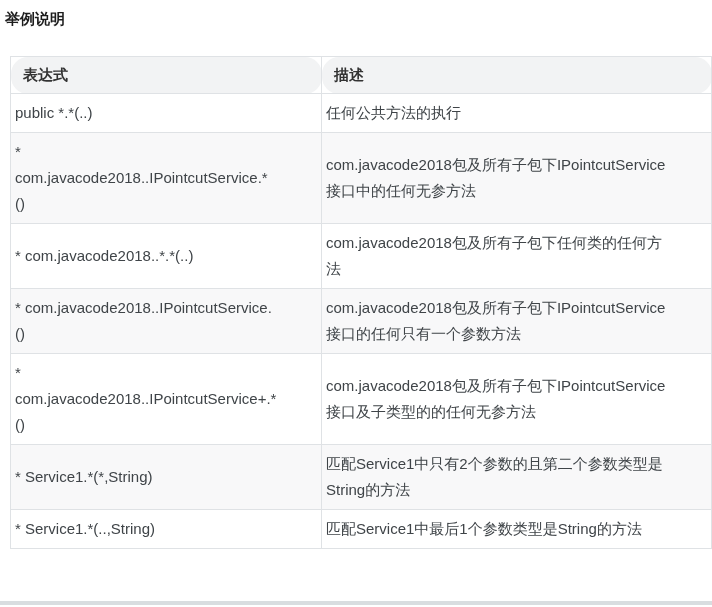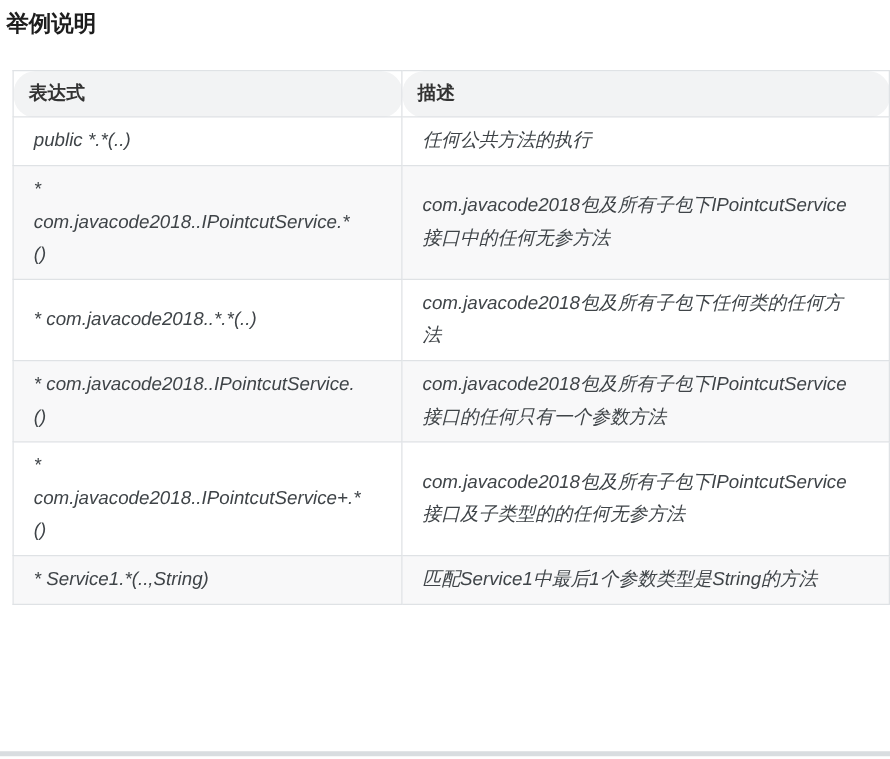--- a/index.html
+++ b/index.html
@@ -11,21 +11,21 @@
     overflow: hidden;
     font-family: "Liberation Sans", "DejaVu Sans", sans-serif;
     color: #3f4448;
     position: relative;
   }
   .page {
     padding: 8px 0 0 5px;
   }
   .section-title {
     margin: 0 0 26px 0;
-    font-size: 18px;
+    font-size: 15px;
     line-height: 22px;
     font-weight: 700;
     color: #1d1d1d;
   }
   table.examples {
     border-collapse: collapse;
     table-layout: fixed;
     width: 702px;
     margin-left: 5px;
     font-size: 15px;
@@ -38,25 +38,24 @@
     vertical-align: middle;
   }
   table.examples th {
     background: #f2f3f4;
     font-weight: 700;
     color: #333333;
     padding: 5px 12px;
     border-radius: 17px;
   }
   table.examples td {
-    padding: 6px 16px;
+    padding: 6px 4px;
     white-space: pre-wrap;
     word-wrap: break-word;
     background: #ffffff;
-    font-style: italic;
   }
   table.examples tbody tr:nth-child(even) td {
     background: #f8f8f9;
   }
   .col-expr { width: 311px; }
   .code-block-edge {
     position: absolute;
     left: 0;
     top: 601px;
     width: 712px;
@@ -110,20 +109,25 @@
 
   <tr>
     <td class="cell-expr">*
 com.javacode2018..IPointcutService+.*
 ()</td>
     <td class="cell-desc">com.javacode2018包及所有子包下IPointcutService
 接口及子类型的的任何无参方法</td>
   </tr>
 
 
+  <tr>
+    <td class="cell-expr">* Service1.*(*,String)</td>
+    <td class="cell-desc">匹配Service1中只有2个参数的且第二个参数类型是
+String的方法</td>
+  </tr>
 
   <tr>
     <td class="cell-expr">* Service1.*(..,String)</td>
     <td class="cell-desc">匹配Service1中最后1个参数类型是String的方法</td>
   </tr>
 </tbody>
   </table>
 </div>
 
 <div class="code-block-edge"></div>

